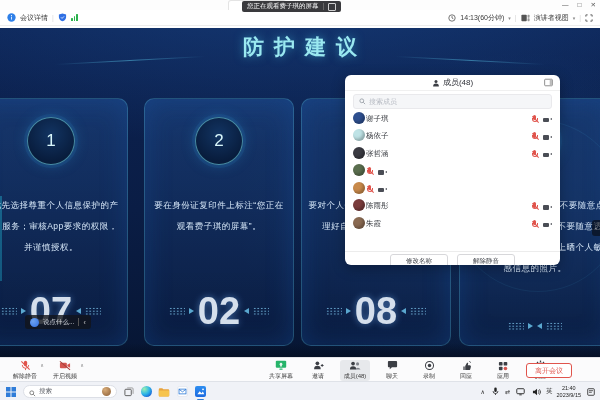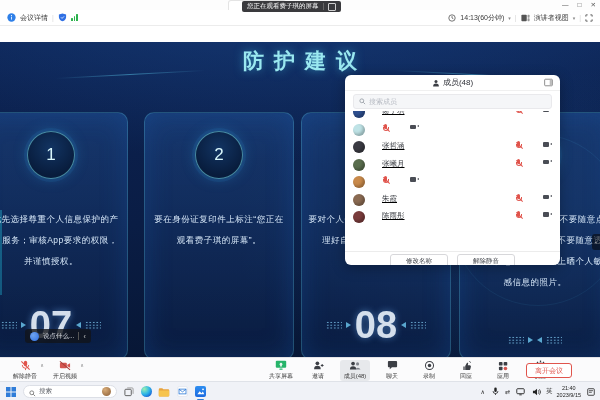--- a/index.html
+++ b/index.html
@@ -19,21 +19,21 @@
   .meet-bar{position:absolute;left:0;top:10px;width:600px;height:16px;background:#fff;
             border-bottom:1px solid #ececec;display:flex;align-items:center;justify-content:space-between;
             padding:0 7px;box-sizing:border-box;font-size:7px;color:#3a3a3a;z-index:40;}
   .mb-group{display:flex;align-items:center;gap:4px;}
   .mb-sep{color:#d8d8d8;font-size:7px;}
   .caret{font-size:5px;color:#8a8a8a;}
   .sigbars{display:flex;align-items:flex-end;gap:1px;height:7px;}
   .sigbars i{width:1.8px;background:#2bb24c;border-radius:.5px;}
   .sigbars i:nth-child(1){height:3px}.sigbars i:nth-child(2){height:5px}.sigbars i:nth-child(3){height:7px}
   
-  .slide{position:absolute;left:0;top:42px;width:600px;height:331px;overflow:hidden;z-index:1;
+  .slide{position:absolute;left:0;top:28px;width:600px;height:331px;overflow:hidden;z-index:1;
     background:
       radial-gradient(900px 300px at 50% -60px, rgba(30,80,150,.55) 0%, rgba(30,80,150,0) 60%),
       radial-gradient(420px 240px at 88% 58%, rgba(40,100,170,.28), transparent 70%),
       linear-gradient(180deg,#0c2252 0%,#0a1d45 55%,#071634 100%);}
   .slide-title{position:relative;margin-top:5px;text-align:center;font-size:21px;font-weight:bold;
       color:#9ae8f0;letter-spacing:10px;padding-left:10px;text-shadow:0 0 10px rgba(70,200,235,.55);}
   .title-line{position:absolute;top:32px;height:1px;width:150px;
       background:linear-gradient(90deg,transparent,rgba(90,200,235,.5),transparent);}
   .tl-left{left:55px;transform:rotate(-3deg);} .tl-right{right:55px;transform:rotate(3deg);}
   .arc-deco{position:absolute;left:452px;top:92px;width:170px;height:170px;border-radius:50%;
@@ -73,21 +73,21 @@
       justify-content:center;z-index:5;}
   
   .panel{position:absolute;left:345px;top:75px;width:215px;height:190px;background:#fff;border-radius:6px;
       box-shadow:0 3px 14px rgba(0,0,0,.3);z-index:30;overflow:hidden;}
   .p-header{height:15px;display:flex;align-items:center;justify-content:center;gap:3px;
       border-bottom:1px solid #f0f0f0;font-size:8px;color:#2f3138;position:relative;}
   .p-toggle{position:absolute;right:7px;top:3px;}
   .p-search{margin:3px 8px 2px 8px;height:13px;background:#f5f6f8;border:1px solid #e9e9ec;border-radius:3px;
       display:flex;align-items:center;gap:3px;padding:0 5px;font-size:7px;color:#b6bac2;}
   .p-list{height:140px;overflow:hidden;padding:0 8px;}
-  .mrow{height:17.5px;display:flex;align-items:flex-start;gap:17px;text-decoration:underline;}
+  .mrow{height:17.5px;display:flex;align-items:flex-end;gap:1px;}
   .mrow:first-child{margin-top:-5px;}
   .avatar{width:12px;height:12px;border-radius:50%;flex:none;box-shadow:inset -2px -2px 3px rgba(0,0,0,.25);}
   .mname{flex:1;font-size:7.5px;color:#36393f;white-space:nowrap;overflow:hidden;}
   .mic-s{position:relative;width:7px;height:9px;flex:none;margin-right:4px;}
   .mic-s .cap{position:absolute;left:2px;top:0;width:3px;height:5.5px;background:#e0544c;border-radius:1.5px;}
   .mic-s .base{position:absolute;left:1px;top:3px;width:4.4px;height:3.4px;border:.8px solid #e0544c;
       border-top:none;border-radius:0 0 3px 3px;}
   .mic-s::after{content:"";position:absolute;left:-.5px;top:4px;width:9px;height:1px;background:#e0544c;
       transform:rotate(45deg);}
   .cam-s{position:relative;width:9px;height:7px;flex:none;}
@@ -216,20 +216,27 @@
         <span class="bignum">07</span>
         <span class="tri tri-l"></span>
           <span class="dots"></span>
       </div>
     </div>
     <div class="card card2">
       <div class="num-circle">
           <span>2</span>
         </div>
       <div class="card-text">要在身份证复印件上标注“您正在观看费子琪的屏幕”。</div>
+      <div class="big-row">
+        <span class="dots"></span>
+          <span class="tri tri-r"></span>
+        <span class="bignum">02</span>
+        <span class="tri tri-l"></span>
+          <span class="dots"></span>
+      </div>
     </div>
     <div class="card card3">
       <div class="num-circle">
           <span>3</span>
         </div>
       <div class="card-text">要对个人信息加密进行保护，并管理好自己所有账号的权限。</div>
       <div class="big-row">
         <span class="dots"></span>
           <span class="tri tri-r"></span>
         <span class="bignum">08</span>
@@ -294,20 +301,21 @@
         <span class="mic-s">
             <i class="cap"></i>
             <i class="base"></i>
           </span>
         <span class="cam-s">
             <i class="body"></i>
           </span>
       </div>
       <div class="mrow">
         <span class="avatar" style="background: rgb(191, 227, 230);"></span>
+        <span class="mname">杨依子</span>
         <span class="mic-s">
             <i class="cap"></i>
             <i class="base"></i>
           </span>
         <span class="cam-s">
             <i class="body"></i>
           </span>
       </div>
       <div class="mrow">
         <span class="avatar" style="background: rgb(58, 58, 66);"></span>
@@ -315,53 +323,52 @@
         <span class="mic-s">
             <i class="cap"></i>
             <i class="base"></i>
           </span>
         <span class="cam-s">
             <i class="body"></i>
           </span>
       </div>
       <div class="mrow">
         <span class="avatar" style="background: rgb(90, 110, 78);"></span>
-        <span class="mname">张曦月</span>
         <span class="mic-s">
             <i class="cap"></i>
             <i class="base"></i>
           </span>
         <span class="cam-s">
             <i class="body"></i>
           </span>
       </div>
       <div class="mrow">
         <span class="avatar" style="background: rgb(201, 138, 75);"></span>
+        <span class="mic-s">
+            <i class="cap"></i>
+            <i class="base"></i>
+          </span>
+        <span class="cam-s">
+            <i class="body"></i>
+          </span>
+      </div>
+      <div class="mrow">
+        <span class="avatar" style="background: rgb(122, 60, 60);"></span>
+        <span class="mname">陈雨彤</span>
         <span class="mic-s">
             <i class="cap"></i>
             <i class="base"></i>
           </span>
         <span class="cam-s">
             <i class="body"></i>
           </span>
       </div>
       <div class="mrow">
         <span class="avatar" style="background: rgb(138, 106, 82);"></span>
         <span class="mname">朱霞</span>
-        <span class="mic-s">
-            <i class="cap"></i>
-            <i class="base"></i>
-          </span>
-        <span class="cam-s">
-            <i class="body"></i>
-          </span>
-      </div>
-      <div class="mrow">
-        <span class="avatar" style="background: rgb(122, 60, 60);"></span>
-        <span class="mname">陈雨彤</span>
         <span class="mic-s">
             <i class="cap"></i>
             <i class="base"></i>
           </span>
         <span class="cam-s">
             <i class="body"></i>
           </span>
       </div>
     </div>
     <div class="p-footer">

